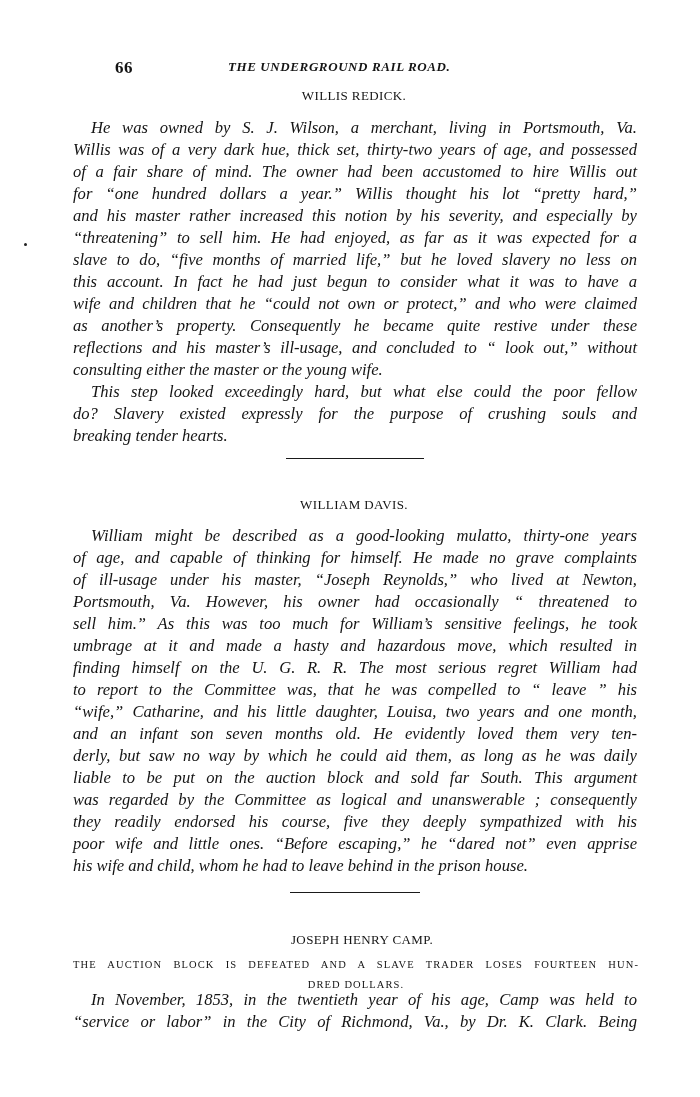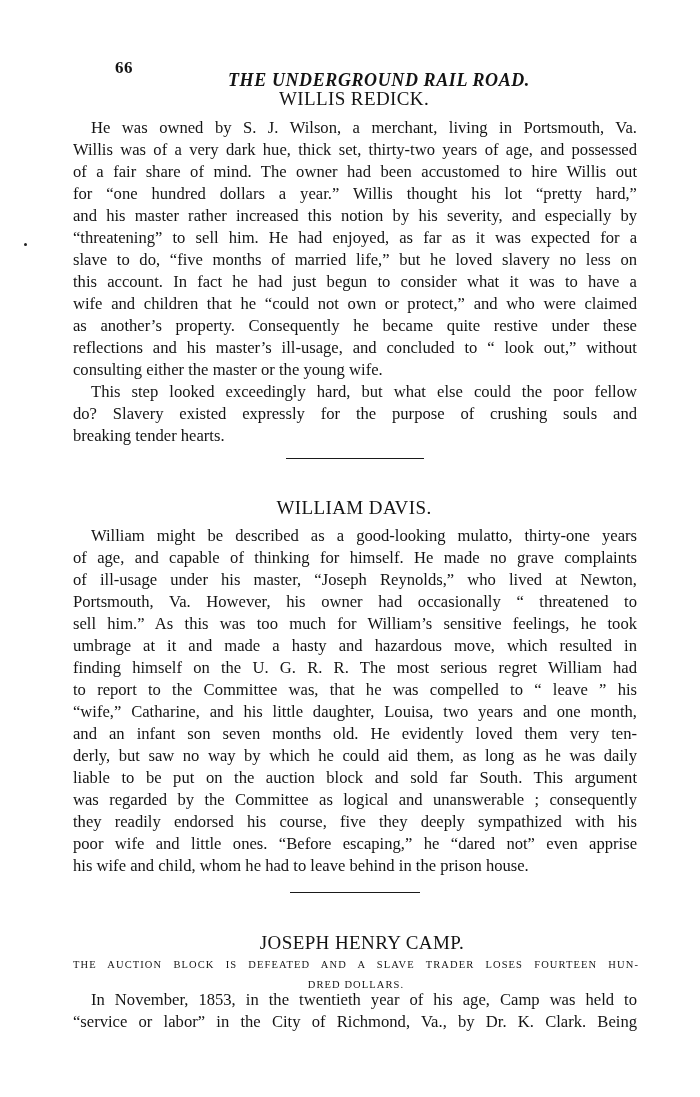--- a/index.html
+++ b/index.html
@@ -10,34 +10,34 @@
   }
   .page { position: absolute; left: 0; top: 0; width: 700px; height: 1097px; }
   .running-head {
     position: absolute; left: 73px; top: 58px; width: 565px; height: 24px;
   }
   .page-number {
     position: absolute; left: 0; top: 0;
     font-weight: bold; font-size: 17px; letter-spacing: 0.5px; margin-left: 42px;
   }
   .book-title {
-    position: absolute; left: 155px; top: 12px;
-    font-style: italic; font-weight: bold; font-size: 18px; letter-spacing: 0.6px;
+    position: absolute; left: 155px; top: 1px;
+    font-style: italic; font-weight: bold; font-size: 13px; letter-spacing: 0.6px;
   }
   .stray-dot {
     position: absolute; left: 24px; top: 243px; width: 3px; height: 3px;
     background: #222; border-radius: 50%;
   }
   .section-title {
     position: absolute; left: 0; width: 700px; text-align: center;
-    font-size: 19px; letter-spacing: 0.4px; padding-left: 8px; box-sizing: border-box;
+    font-size: 13px; letter-spacing: 0.4px; padding-left: 8px; box-sizing: border-box;
   }
   .body-block {
     position: absolute; left: 73px; width: 564px;
-    font-size: 16.6px; line-height: 22px; text-align: justify;
+    font-size: 16.6px; line-height: 22px; text-align: justify; font-style: italic;
   }
   .line { display: block; text-align: justify; text-align-last: justify; white-space: nowrap; }
   .line.last { text-align-last: left; }
   .line.indent { padding-left: 18px; }
   .divider {
     position: absolute; height: 0; border-top: 1.6px solid #1a1a1a;
   }
   .subtitle {
     position: absolute; left: 73px; width: 566px;
     font-size: 10.5px; font-weight: normal; letter-spacing: 1.1px; line-height: 20px;

